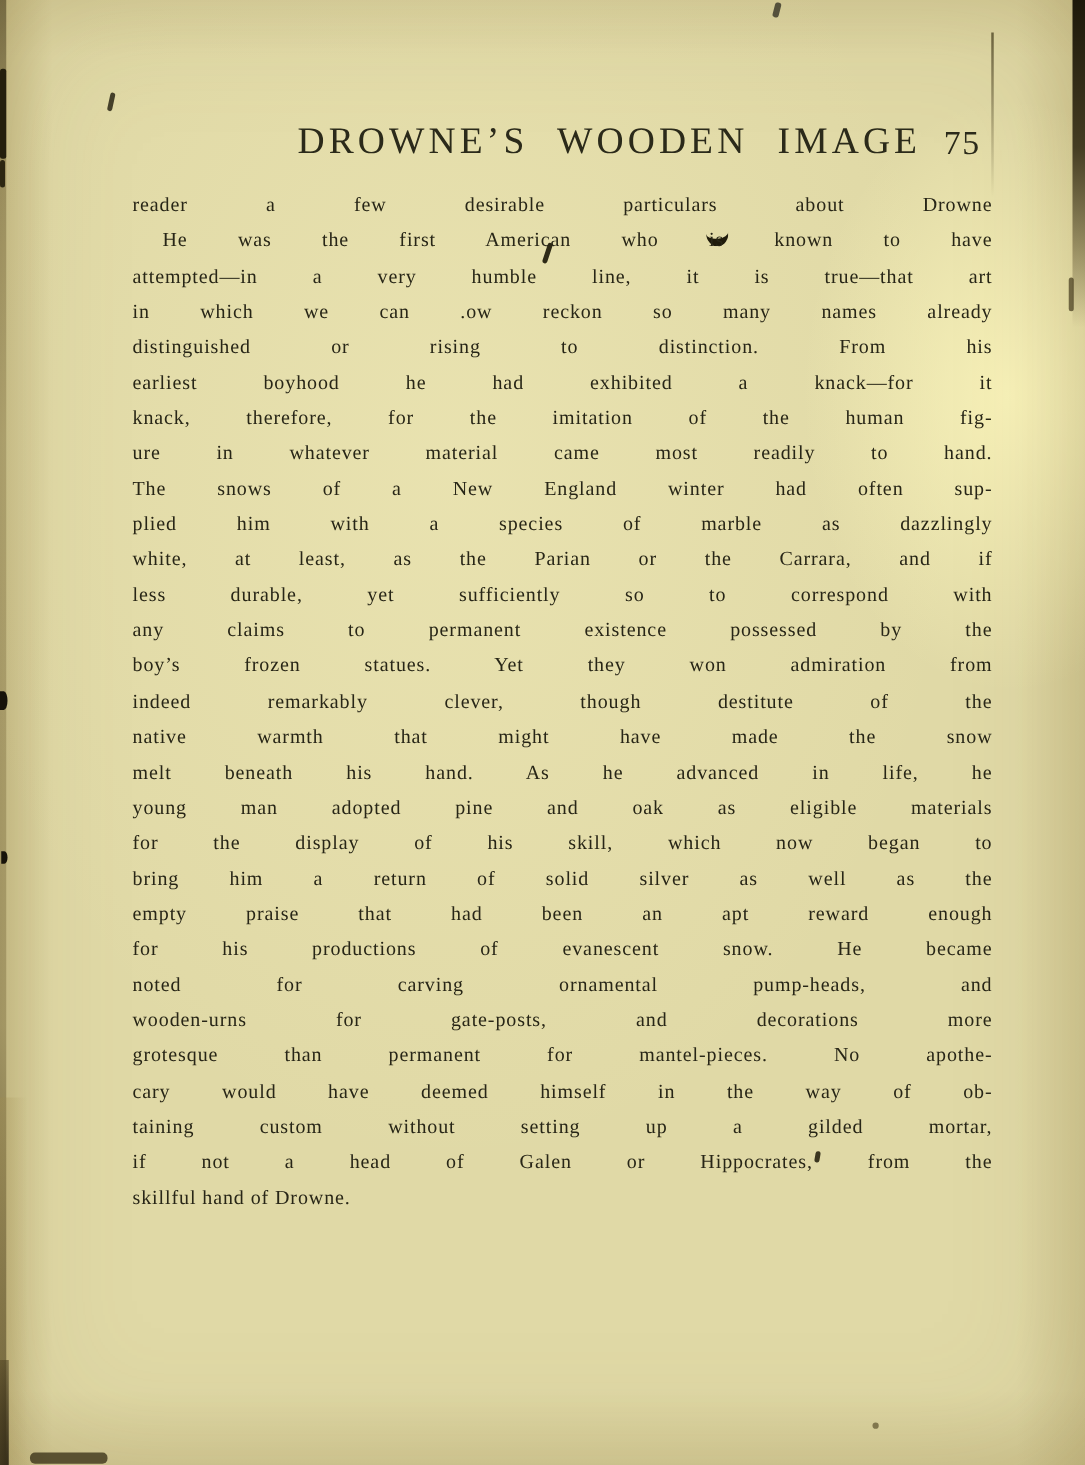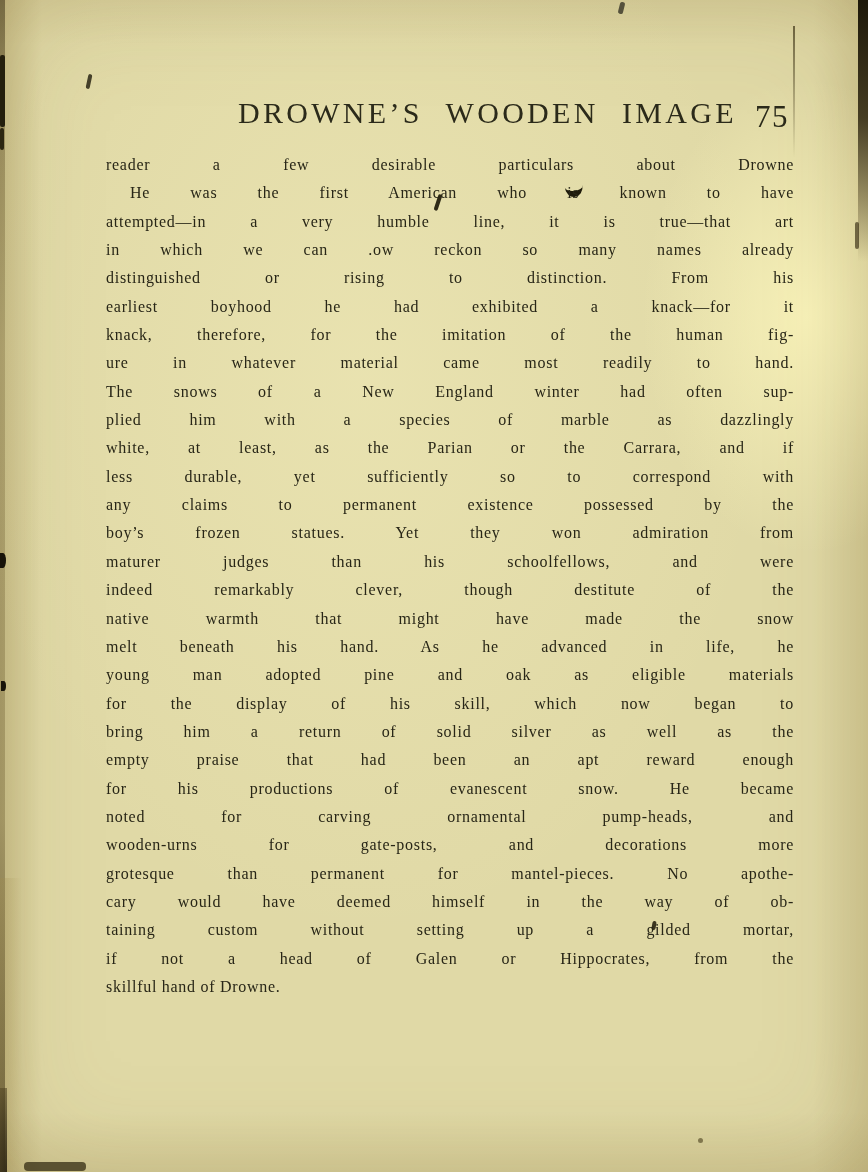--- a/index.html
+++ b/index.html
@@ -19,21 +19,21 @@
     box-shadow:inset 0 0 110px rgba(120,100,50,0.18);
   }
   
   .running-title{
     position:absolute;left:190px;top:96px;
     font-size:30px;letter-spacing:0.11em;word-spacing:0.42em;
     color:#2b2a1a;white-space:nowrap;margin-left:48px;
   }
   .page-number{
     position:absolute;left:755px;top:99px;
-    font-size:31px;letter-spacing:0.05em;color:#2b2a1a;
+    font-size:27px;letter-spacing:0.05em;color:#2b2a1a;
   }
   
   .text-block{
     position:absolute;left:106px;top:151px;width:688px;
     color:#282617;
   }
   .line{
     height:28.35px;line-height:28.35px;
     font-size:16px;letter-spacing:0.045em;
     text-align:justify;text-align-last:justify;
@@ -113,21 +113,20 @@
       <div class="line">distinguished or rising to distinction. From his</div>
       <div class="line">earliest boyhood he had exhibited a knack—for it</div>
       <div class="line">knack, therefore, for the imitation of the human fig-</div>
       <div class="line">ure in whatever material came most readily to hand.</div>
       <div class="line">The snows of a New England winter had often sup-</div>
       <div class="line">plied him with a species of marble as dazzlingly</div>
       <div class="line">white, at least, as the Parian or the Carrara, and if</div>
       <div class="line">less durable, yet sufficiently so to correspond with</div>
       <div class="line">any claims to permanent existence possessed by the</div>
       <div class="line">boy’s frozen statues. Yet they won admiration from</div>
-      <div class="line">maturer judges than his schoolfellows, and were</div>
       <div class="line">indeed remarkably clever, though destitute of the</div>
       <div class="line">native warmth that might have made the snow</div>
       <div class="line">melt beneath his hand. As he advanced in life, he</div>
       <div class="line">young man adopted pine and oak as eligible materials</div>
       <div class="line">for the display of his skill, which now began to</div>
       <div class="line">bring him a return of solid silver as well as the</div>
       <div class="line">empty praise that had been an apt reward enough</div>
       <div class="line">for his productions of evanescent snow. He became</div>
       <div class="line">noted for carving ornamental pump-heads, and</div>
       <div class="line">wooden-urns for gate-posts, and decorations more</div>

